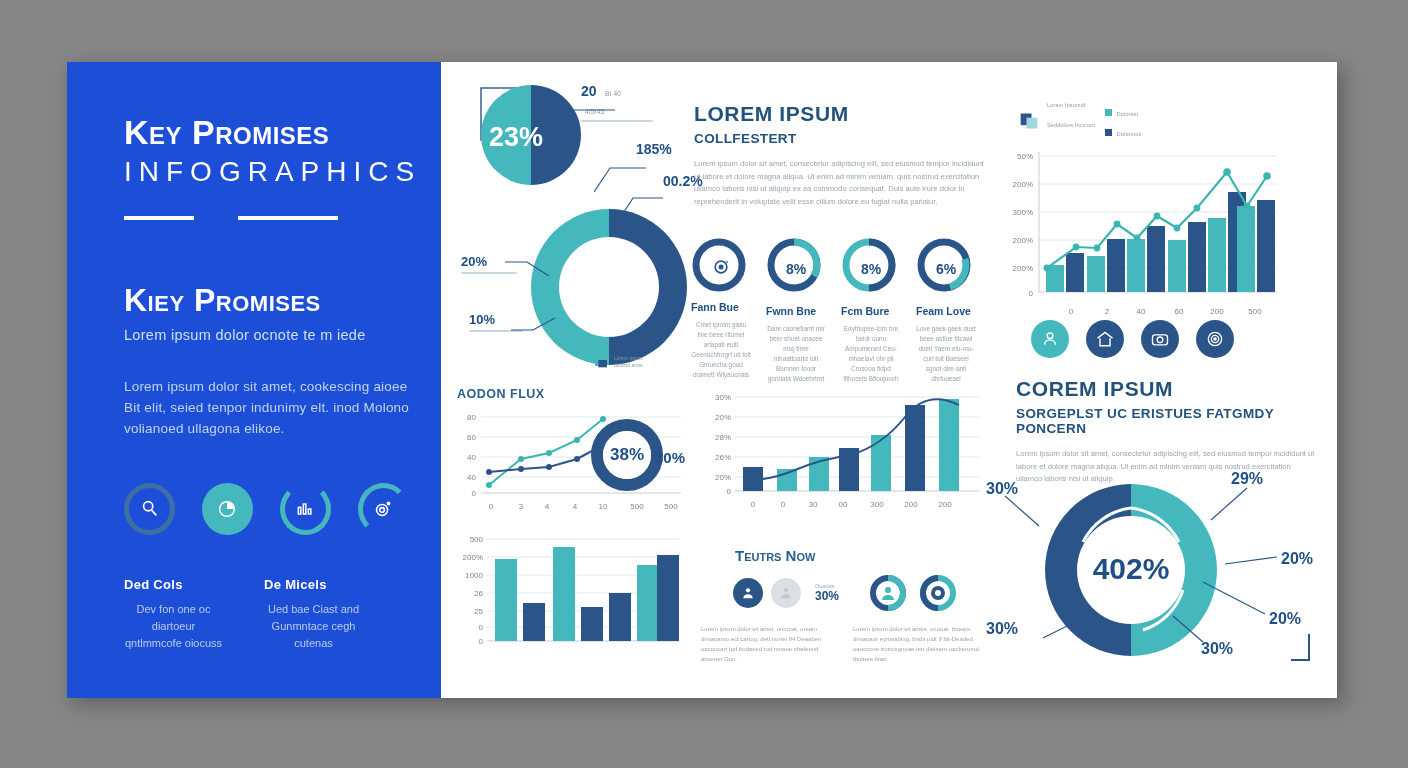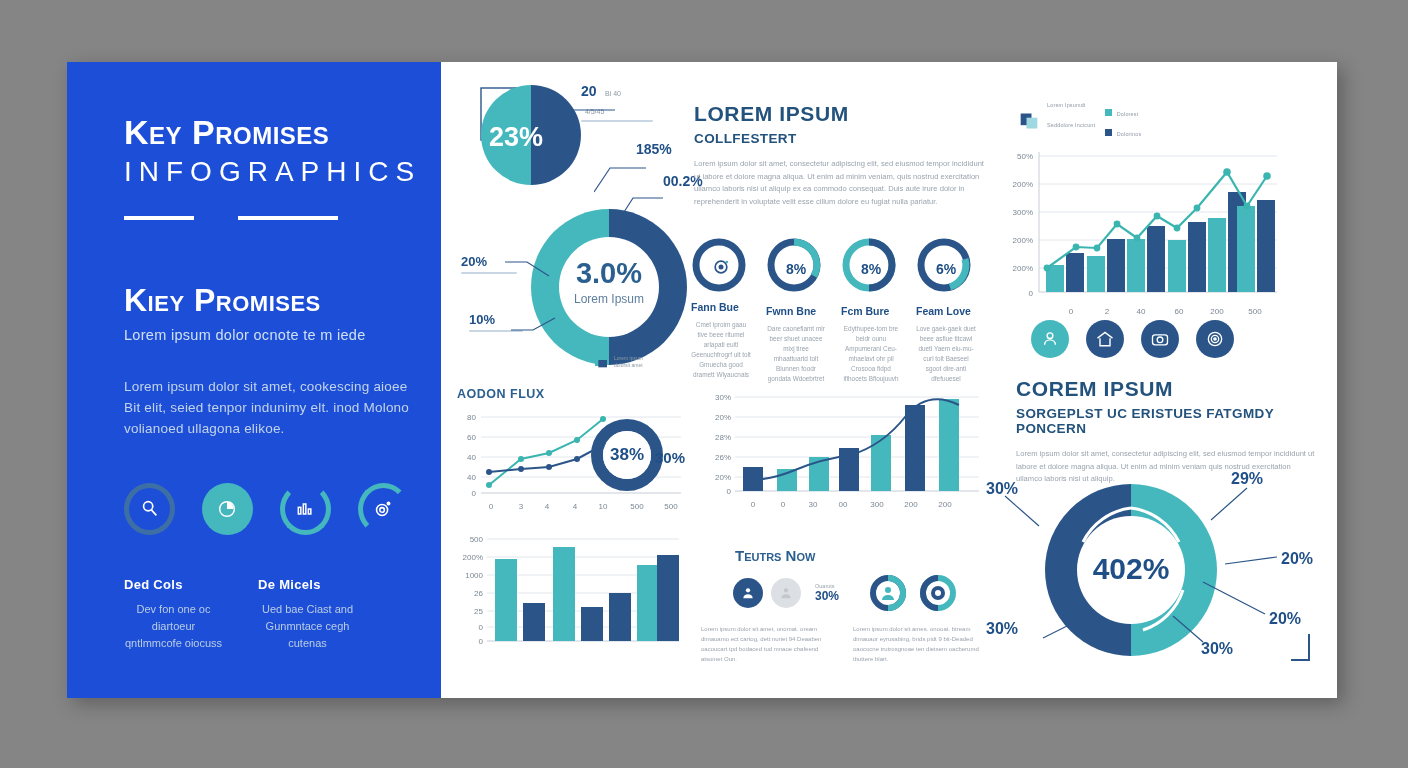--- a/index.html
+++ b/index.html
@@ -47,21 +47,21 @@
   .side-icons { display: flex; gap: 27px; margin-top: 44px; }
   .sicon {
     width: 52px; height: 52px; border-radius: 50%;
     display: flex; align-items: center; justify-content: center;
     position: relative;
   }
   .sicon.ring { border: 5px solid #3d6fa5; }
   .sicon.ring-teal { border: 5px solid #45B8BE; border-top-color: transparent; }
   .sicon.ring-teal2 { border: 5px solid #45B8BE; border-right-color: transparent; border-bottom-color: transparent; }
   .sicon.fill-teal { background: #45B8BE; }
-  .side-cols { display: flex; margin-top: 42px; gap: 5px; }
+  .side-cols { display: flex; margin-top: 42px; gap: 11px; }
   .side-col { width: 99px; margin-right: 30px; }
   .side-col h4 { color: #fff; font-size: 13px; font-weight: bold; letter-spacing: .3px; }
   .side-col p { color: #b9cde3; font-size: 11px; line-height: 17px; margin-top: 9px; text-align: center; }
   .side-col:nth-child(2) p, .side-col:nth-child(3) p { text-align: center; }
   
   .content { flex: 1; position: relative; background: #fff; }
   .panel { position: absolute; }
   .h-main { color: #23527c; font-size: 21px; font-weight: bold; letter-spacing: .6px; }
   .h-sub  { color: #23527c; font-size: 13.5px; font-weight: bold; letter-spacing: .4px; margin-top: 5px; }
   .body-text { color: #9aa4ae; font-size: 7.6px; line-height: 12.5px; margin-top: 12px; }
@@ -152,24 +152,20 @@
         <polyline points="0,30 18,12 62,12" fill="none" stroke="#2B5589" stroke-width="1.2"></polyline>
       </svg>
     </div>
 
     <div class="panel" style="left:78px; top:135px;">
       <svg width="180" height="180" viewBox="0 0 180 180">
         <path d="M90 90 L90 12 A78 78 0 0 1 90 168 Z" fill="#2B5589"></path>
         <path d="M90 90 L90 168 A78 78 0 0 1 90 12 Z" fill="#45B8BE"></path>
         <circle cx="90" cy="90" r="50" fill="#ffffff"></circle>
       </svg>
-      <div style="position:absolute; left:0; top:60px; width:180px; text-align:center;">
-        <div style="color:#2a5f8f; font-size:29px; font-weight:bold;">3.0%</div>
-        <div style="color:#5e7e9e; font-size:12px; margin-top:2px;">Lorem Ipsum</div>
-      </div>
     </div>
     <div class="panel" style="left:195px; top:78px;">
       <span class="lbl" style="font-size:14px;">185%</span>
       <svg width="60" height="42" style="position:absolute; left:-42px; top:14px;">
         <polyline points="0,38 16,14 52,14" fill="none" stroke="#2B5589" stroke-width="1.2"></polyline>
       </svg>
     </div>
     <div class="panel" style="left:222px; top:110px;">
       <span class="lbl" style="font-size:14px;">00.2%</span>
       <svg width="56" height="46" style="position:absolute; left:-48px; top:12px;">

